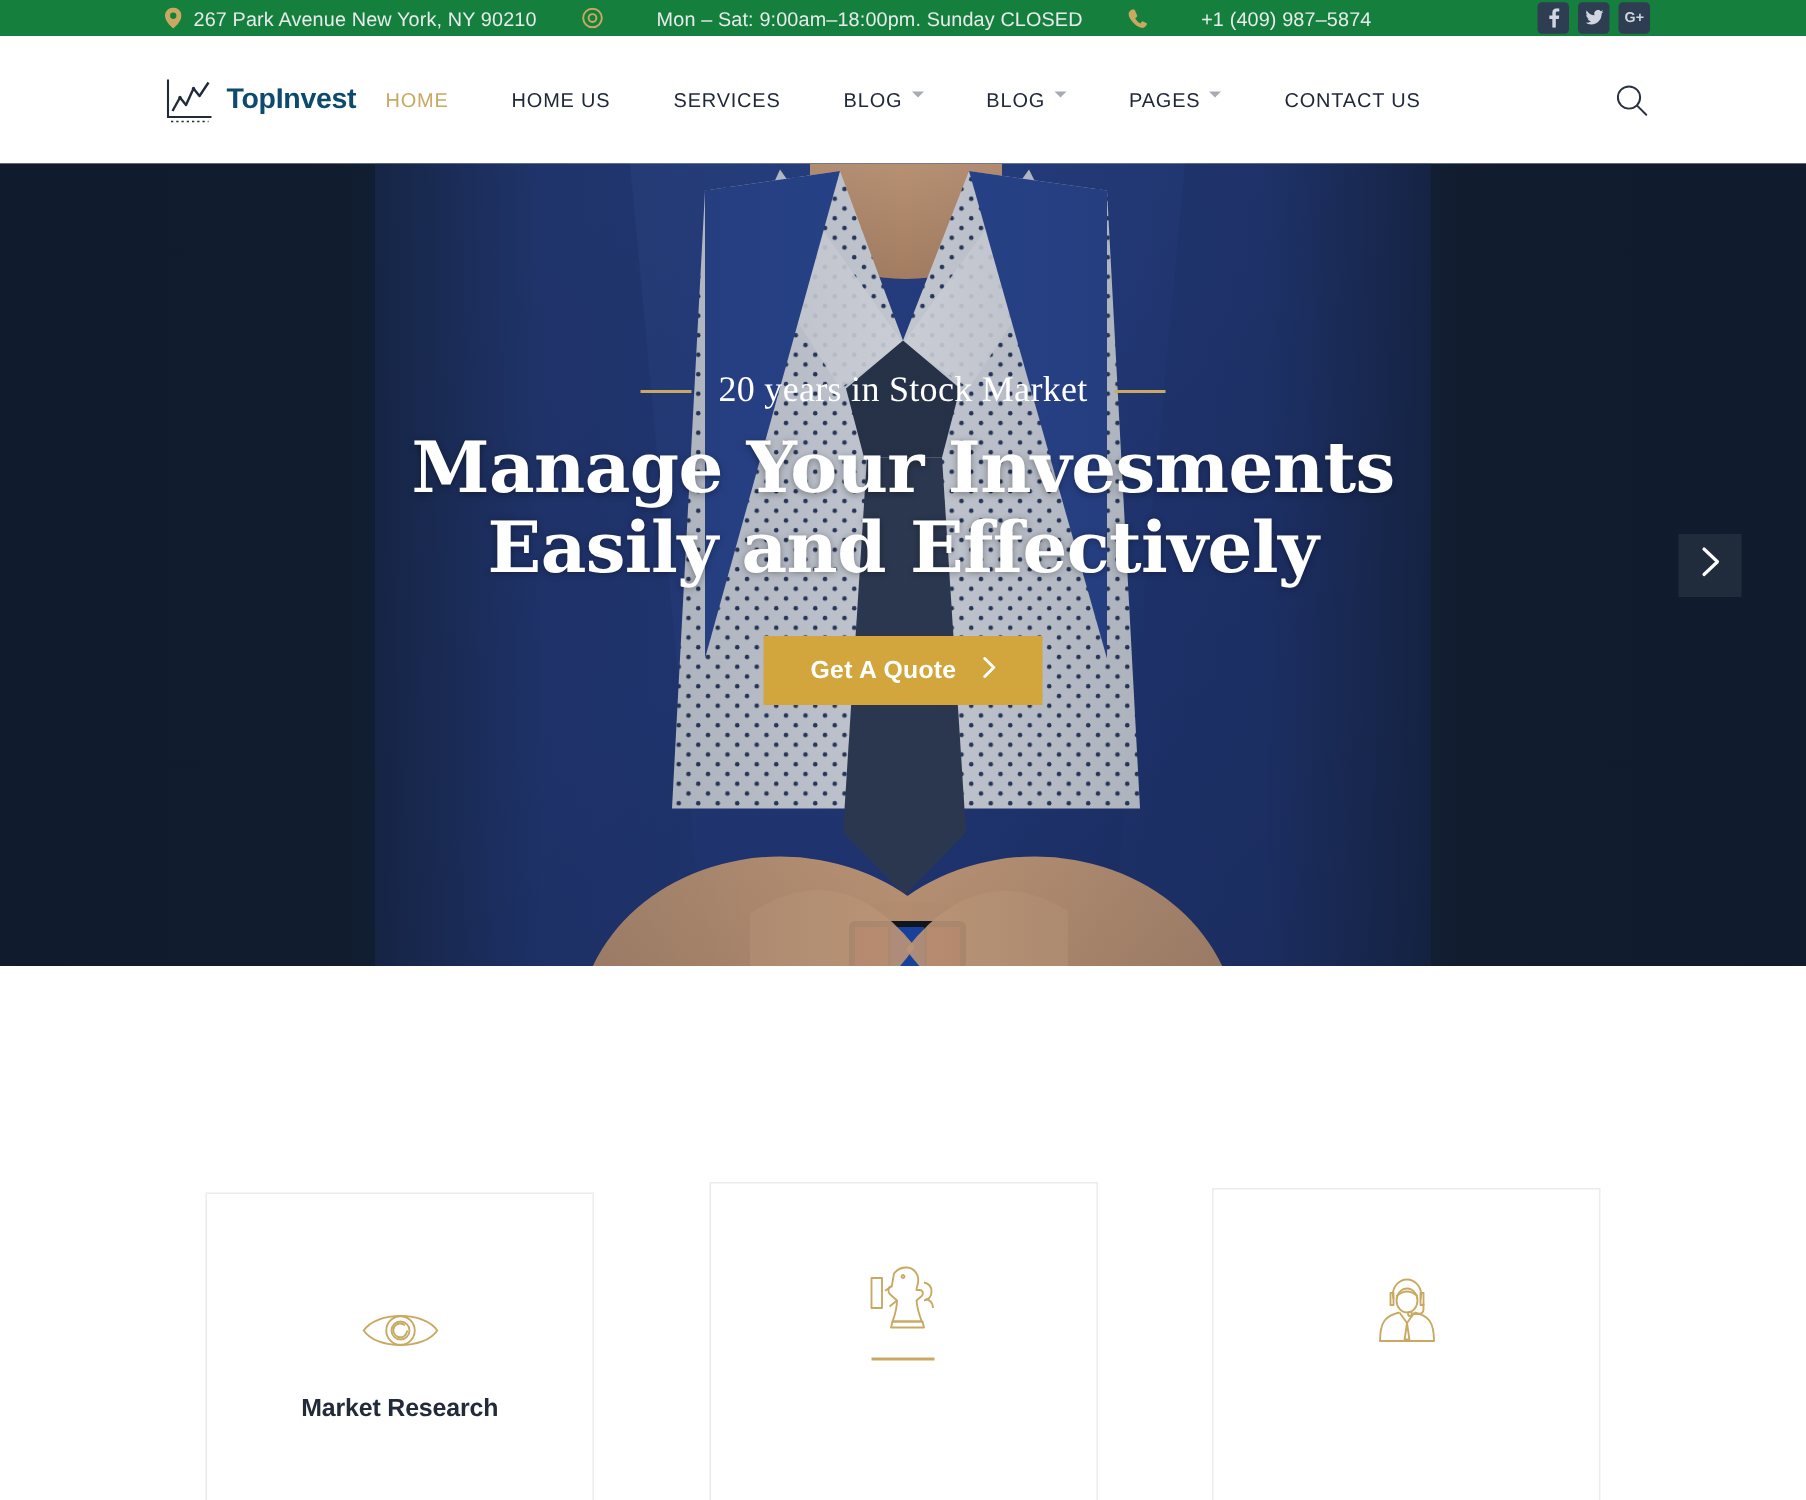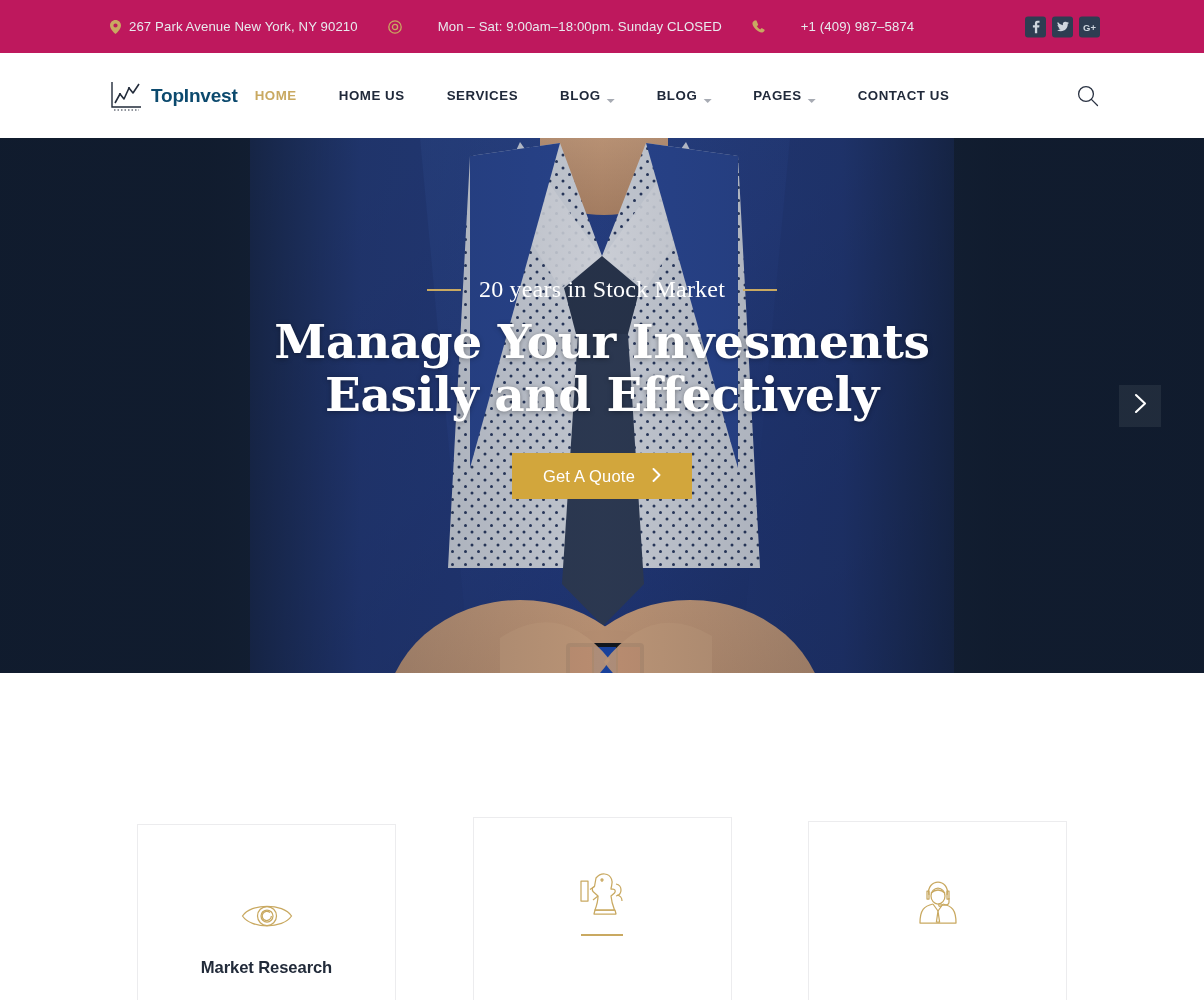--- a/index.html
+++ b/index.html
@@ -5,22 +5,22 @@
   * { box-sizing: border-box; margin: 0; padding: 0; }
   html, body {
     width: 1204px; height: 1000px;
     overflow: hidden;
     background: #ffffff;
     font-family: "Liberation Sans", sans-serif;
   }
 
   
   .topbar {
-    height: 53px;
-    background: #be185d;
+    height: 24px;
+    background: #15803d;
     display: flex;
     align-items: center;
     padding: 0 104px 0 110px;
     position: relative;
   }
   .topbar-items { display: flex; align-items: center; gap: 0; }
   .tb-item {
     display: flex; align-items: center; gap: 8px;
     color: #e8eaee;
     font-size: 13.2px;
@@ -54,22 +54,22 @@
   .logo-mark { width: 32px; height: 30px; flex: none; }
   .logo-text {
     font-size: 19px; font-weight: bold; color: #0c4a6e;
     letter-spacing: -0.2px;
   }
   .nav {
     position: absolute; left: 50%; transform: translateX(-50%);
     display: flex; align-items: center;
   }
   .nav-item {
-    display: flex; align-items: flex-end; gap: 6px;
-    font-size: 13.3px; font-weight: bold;
+    display: flex; align-items: flex-start; gap: 6px;
+    font-size: 13.3px; font-weight: normal;
     letter-spacing: 0.55px;
     color: #20293a;
     padding: 0 21px;
     cursor: pointer;
     white-space: nowrap;
   }
   .nav-item.active { color: #c9a961; }
   .chev {
     width: 0; height: 0;
     border-left: 4px solid transparent;
@@ -127,21 +127,21 @@
     text-shadow: 0 1px 5px rgba(0,0,0,0.35);
   }
   .cta {
     margin-top: 32px;
     background: #d2a63c;
     color: #ffffff;
     border: none;
     height: 46px;
     padding: 0 31px;
     font-size: 16.5px;
-    font-weight: normal;
+    font-weight: bold;
     letter-spacing: 0.2px;
     display: flex; align-items: center; gap: 17px;
     cursor: pointer;
     font-family: "Liberation Sans", sans-serif;
   }
   .slider-next {
     position: absolute; right: 43px; top: 50%; transform: translateY(-50%);
     width: 42px; height: 42px;
     background: rgba(255,255,255,0.07);
     display: flex; align-items: center; justify-content: center;

